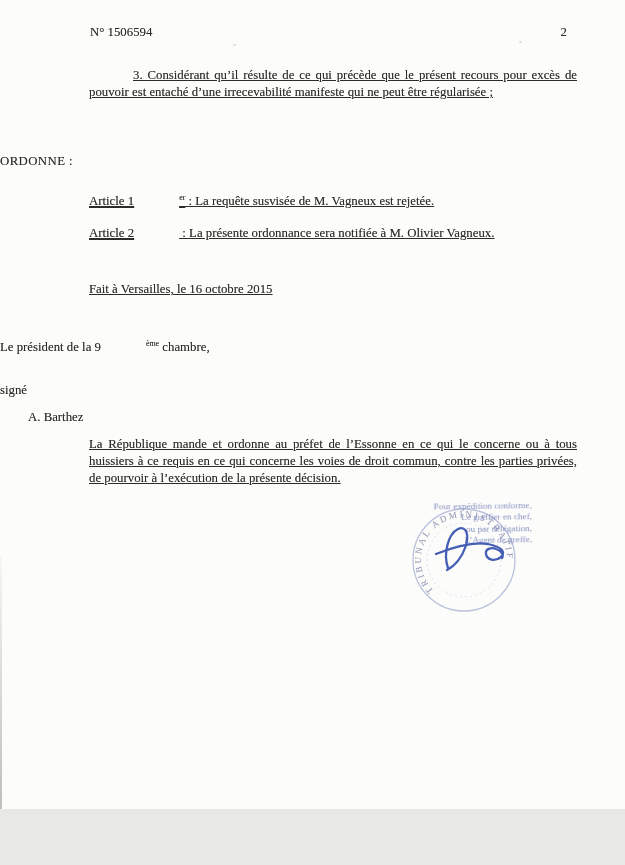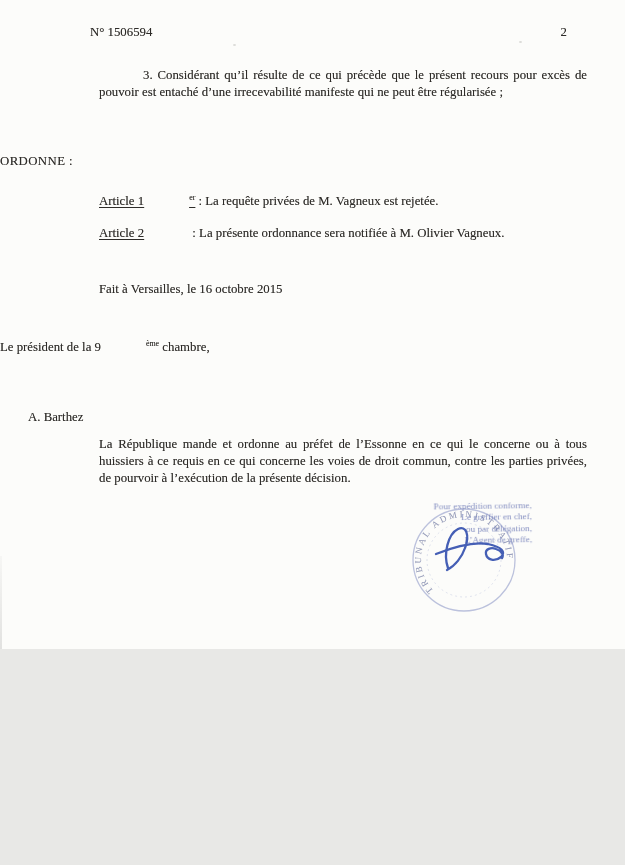--- a/index.html
+++ b/index.html
@@ -1,24 +1,24 @@
 <!DOCTYPE html>
 <html><head>
 <meta charset="utf-8">
 <style>
   html,body { margin:0; padding:0; background:#e8e8e6; }
   .page {
-    position:relative; width:625px; height:649px; margin:0 auto;
+    position:relative; width:625px; height:809px; margin:0 auto;
     background:#fcfcfa; overflow:hidden;
     font-family:"Liberation Serif","DejaVu Serif",serif;
     color:#2e2c29; font-size:12.8px; line-height:17px;
     text-shadow:0 0 0.4px rgba(46,44,41,0.45);
   }
   .abs { position:absolute; }
-  .col { left:99px; width:488px; }
+  .col { left:89px; width:488px;text-decoration:underline; }
   .center { left:0; width:625px; text-align:left; }
   .justify { text-align:justify; }
   p { margin:0; }
   sup { font-size:0.62em; vertical-align:super; line-height:0;padding-left:45px; }
   .u { text-decoration:underline; text-underline-offset:2px; }
 
   .doc-header { top:24px; left:90px; right:58px; display:flex; justify-content:space-between; }
 
   .considerant { top:67px; text-indent:44px; }
   .ordonne     { top:153px; letter-spacing:0.4px; }
@@ -56,28 +56,29 @@
 
   <div class="abs doc-header">
     <span>N° 1506594</span>
     <span>2</span>
   </div>
 
   <p class="abs col justify considerant">3. Considérant qu’il résulte de ce qui précède que le présent recours pour excès de pouvoir est entaché d’une irrecevabilité manifeste qui ne peut être régularisée ;</p>
 
   <div class="abs center ordonne">ORDONNE :</div>
 
-  <p class="abs col article-1"><span class="u"><span>Article 1</span><sup>er</sup></span><span> : La requête privées de M. Vagneux est rejetée.</span></p>
+  <p class="abs col article-1"><span class="u"><span>Article 1</span><sup>er</sup></span><span> : La requête susvisée de M. Vagneux est rejetée.</span></p>
 
   <p class="abs col article-2"><span class="u"><span>Article 2</span><sup></sup></span><span> : La présente ordonnance sera notifiée à M. Olivier Vagneux.</span></p>
 
   <p class="abs col place-date">Fait à Versailles, le 16 octobre 2015</p>
 
   <div class="abs center president"><span>Le président de la 9</span><sup>ème</sup><span> chambre,</span></div>
 
+  <div class="abs center signed">signé</div>
 
   <div class="abs center signer">A. Barthez</div>
 
   <p class="abs col justify mandate">La République mande et ordonne au préfet de l’Essonne en ce qui le concerne ou à tous huissiers à ce requis en ce qui concerne les voies de droit commun, contre les parties privées, de pourvoir à l’exécution de la présente décision.</p>
 
   <div class="abs stamp">
     <svg class="stamp-circle" width="140" height="134" viewBox="0 0 140 134">
       <defs>
         <path id="stampArc" d="M 68 19 A 43 43 0 1 1 67.99 19"></path>
       </defs>

